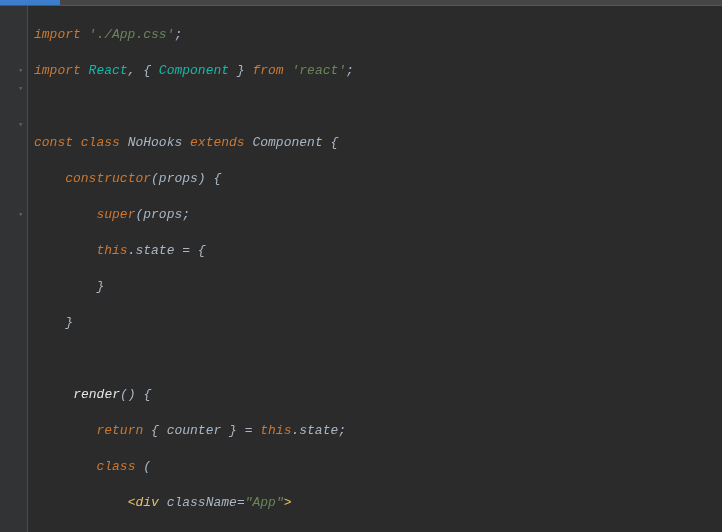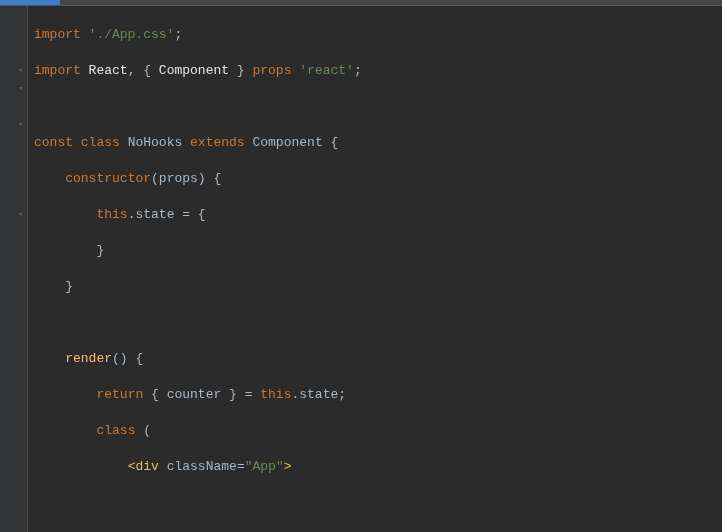--- a/index.html
+++ b/index.html
@@ -33,27 +33,28 @@
     position: absolute;
     left: 18px;
     font-size: 9px;
     color: #5a5f63;
     user-select: none;
   }
   .code {
     padding: 2px 0 2px 6px;
     white-space: pre;
     flex: 1;
+    font-style: italic;
   }
   .line { height: 18px; }
   
   .kw   { color: #cc7832; }
-  .def  { color: #e5e5e5; }
+  .def  { color: #14b8a6; }
   .cls  { color: #a9b7c6; text-align: right; }
-  .fn   { color: #fdba74; }           
+  .fn   { color: #e5e5e5; margin-left: 8px; }           
   .str  { color: #6a8759; }           
   .num  { color: #6897bb; }           
   .attr { color: #a9b7c6; }           
   .tag  { color: #e8bf6a; }           
   .pun  { color: #a9b7c6; }
   .angle{ color: #e8bf6a; }
 </style>
 </head>
 <body>
 
@@ -61,24 +62,25 @@
 
 <div class="editor">
   <div class="gutter">
     <span class="fold" style="top:56px">▾</span>
     <span class="fold" style="top:74px">▾</span>
     <span class="fold" style="top:110px">▾</span>
     <span class="fold" style="top:200px">▾</span>
   </div>
   <div class="code">
 <div class="line"><span class="kw">import </span><span class="str">'./App.css'</span><span class="pun">;</span></div>
-<div class="line"><span class="kw">import </span><span class="def">React</span><span class="pun">, { </span><span class="def">Component</span><span class="pun"> } </span><span class="kw">props </span><span class="str">'react'</span><span class="pun">;</span></div>
+<div class="line"><span class="kw">import </span><span class="def">React</span><span class="pun">, { </span><span class="def">Component</span><span class="pun"> } </span><span class="kw">from </span><span class="str">'react'</span><span class="pun">;</span></div>
 <div class="line"><span></span></div>
 <div class="line"><span class="kw">const </span><span class="kw">class </span><span class="cls">NoHooks </span><span class="kw">extends </span><span class="cls">Component </span><span class="pun">{</span></div>
 <div class="line"><span>    </span><span class="kw">constructor</span><span class="pun">(props) {</span></div>
+<div class="line"><span>        </span><span class="kw">super</span><span class="pun">(props;</span></div>
 <div class="line"><span>        </span><span class="kw">this</span><span class="pun">.state = {</span></div>
 <div class="line"><span>        }</span></div>
 <div class="line"><span>    }</span></div>
 <div class="line"><span></span></div>
 <div class="line"><span>    </span><span class="fn">render</span><span class="pun">() {</span></div>
 <div class="line"><span>        </span><span class="kw">return </span><span class="pun">{ counter } = </span><span class="kw">this</span><span class="pun">.state;</span></div>
 <div class="line"><span>        </span><span class="kw">class </span><span class="pun">(</span></div>
 <div class="line"><span>            </span><span class="angle">&lt;</span><span class="tag">div </span><span class="attr">className</span><span class="pun">=</span><span class="str">"App"</span><span class="angle">&gt;</span></div>
 
 

